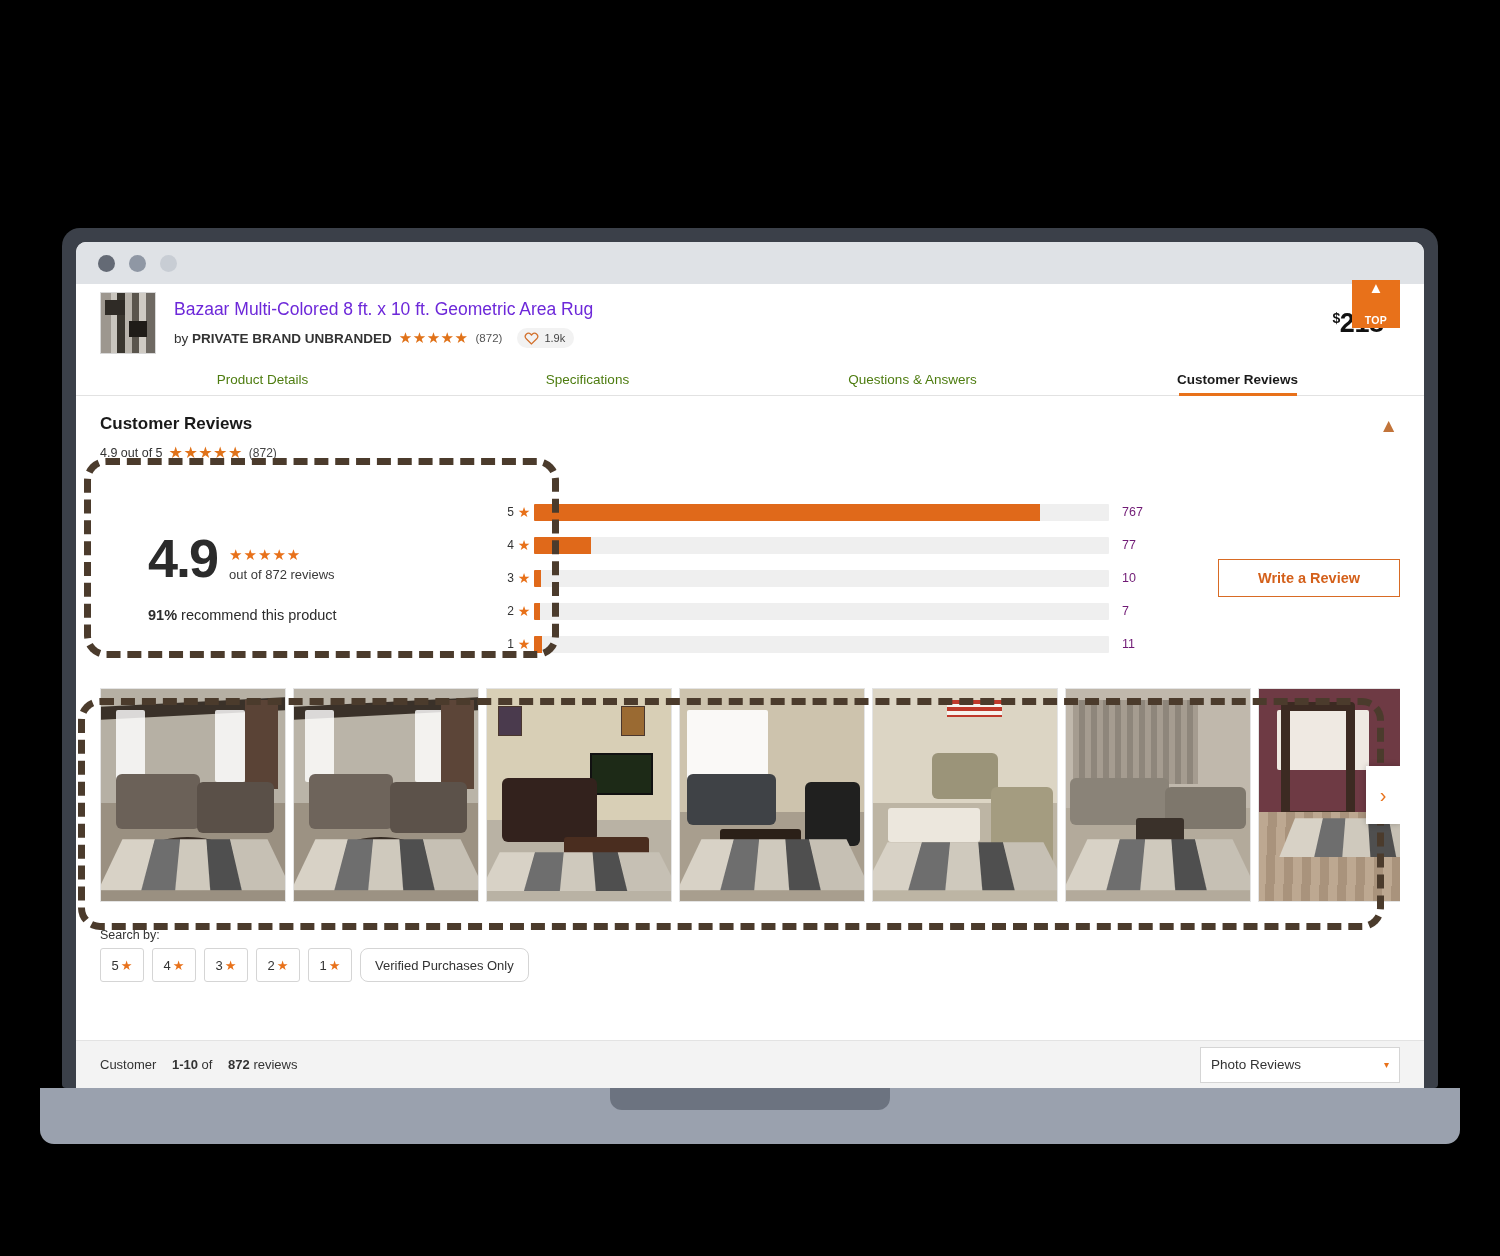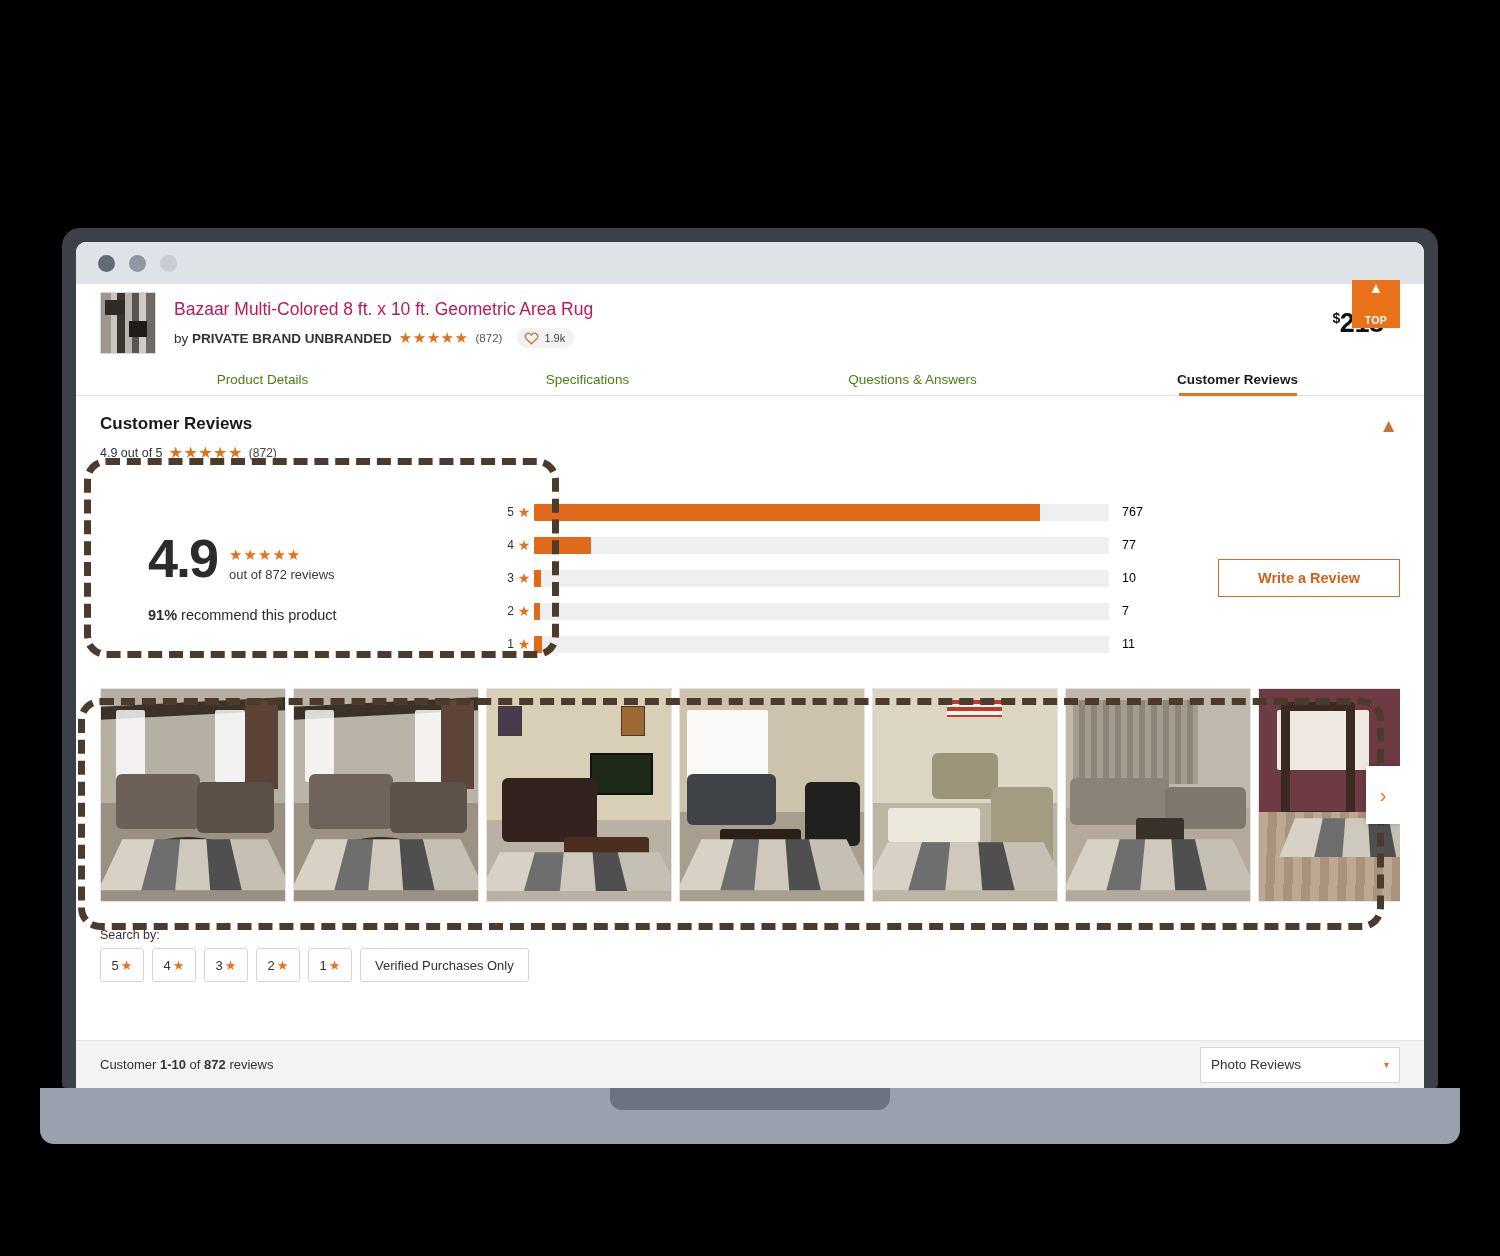--- a/index.html
+++ b/index.html
@@ -82,21 +82,21 @@
     content: "";
     position: absolute; left: 8%; top: 12%; width: 36%; height: 24%;
     background: #2f2b26;
   }
   #prod-thumb::after {
     content: "";
     position: absolute; left: 52%; top: 46%; width: 34%; height: 28%;
     background: #1f1c18;
   }
   #prod-info { margin-left: 18px; flex: 1 1 auto; }
-  #prod-title { font-size: 17.5px; color: #be185d; line-height: 1.35; }
+  #prod-title { font-size: 17.5px; color: #6d28d9; line-height: 1.35; }
   #prod-sub { margin-top: 7px; display: flex; align-items: center; gap: 7px; }
   #prod-by { font-size: 13.5px; color: #333; }
   #prod-by b { font-weight: bold; }
   .stars-inline { color: #e07219; font-size: 15px; letter-spacing: 0.5px; }
   #prod-count { font-size: 11.5px; color: #555; }
   #fav-pill {
     margin-left: 8px;
     display: inline-flex; align-items: center; gap: 5px;
     background: #f2f2f2; border-radius: 14px;
     padding: 3px 9px 3px 7px;
@@ -187,21 +187,21 @@
   .hist-star { width: 20px; text-align: center; color: #e8711a; font-size: 14px; }
   .hist-track {
     position: relative;
     height: 17px;
     background: #efefef;
     flex: 0 0 575px;
     border-radius: 1px;
     overflow: hidden;
   }
   .hist-fill { position: absolute; left: 0; top: 0; bottom: 0; background: #e0691a; }
-  .hist-count { width: 58px; padding-left: 13px; font-size: 12.5px; color: #000000; }
+  .hist-count { width: 58px; padding-left: 13px; font-size: 12.5px; color: #701a75; }
 
   #write-review {
     flex: 0 0 182px;
     margin-left: 8px;
     height: 38px;
     border: 1px solid #d86b24;
     color: #d4601a;
     background: #fff;
     font-size: 14.5px; font-weight: bold;
     display: flex; align-items: center; justify-content: center;
@@ -330,34 +330,34 @@
   .chip {
     border: 1px solid #d5d5d5; border-radius: 3px;
     height: 34px; min-width: 44px;
     display: flex; align-items: center; justify-content: center;
     gap: 2px;
     padding: 0 10px;
     font-size: 13px; color: #333;
     background: #fff; cursor: pointer;
   }
   .chip .st { color: #e8711a; font-size: 13px; }
-  .chip.wide { padding: 0 14px; }
+  .chip.wide { padding: 0 14px; border-radius: 8px; }
 
   
   #showing-bar {
     position: absolute; left: 0; right: 0; bottom: 0;
     height: 48px;
     background: #f3f3f3;
     border-top: 1px solid #e3e3e3;
     display: flex; align-items: center;
     padding: 0 24px;
     justify-content: space-between;
   }
   #showing-text { font-size: 13px; color: #333; }
-  #showing-text b { font-weight: bold; }
+  #showing-text b { font-weight: bold; margin-left: 12px; }
   #sort-select {
     width: 200px; height: 36px;
     border: 1px solid #d5d5d5; background: #fff;
     display: flex; align-items: center; justify-content: space-between;
     padding: 0 10px;
     font-size: 13.5px; color: #333;
     cursor: pointer;
   }
   #sort-select .cv { color: #e8711a; font-size: 10px; }
 </style>

